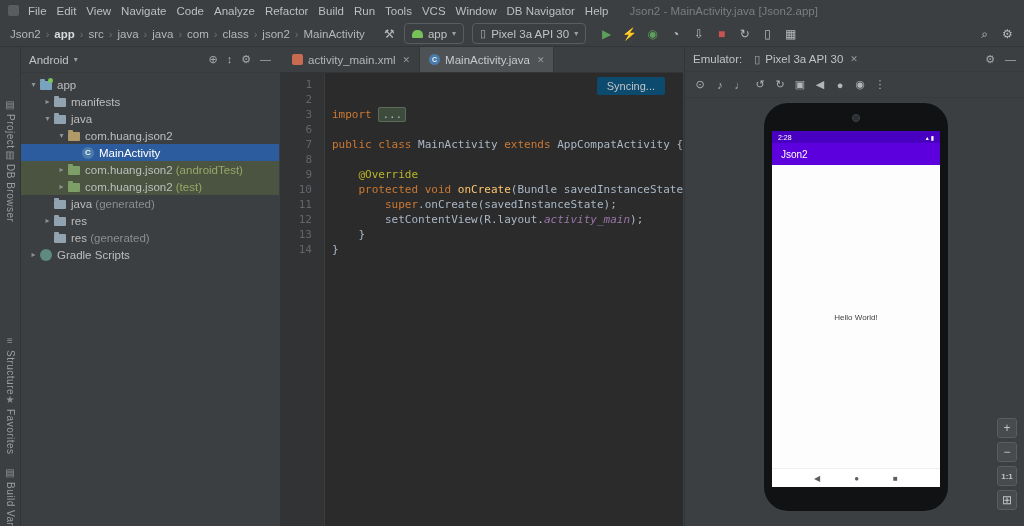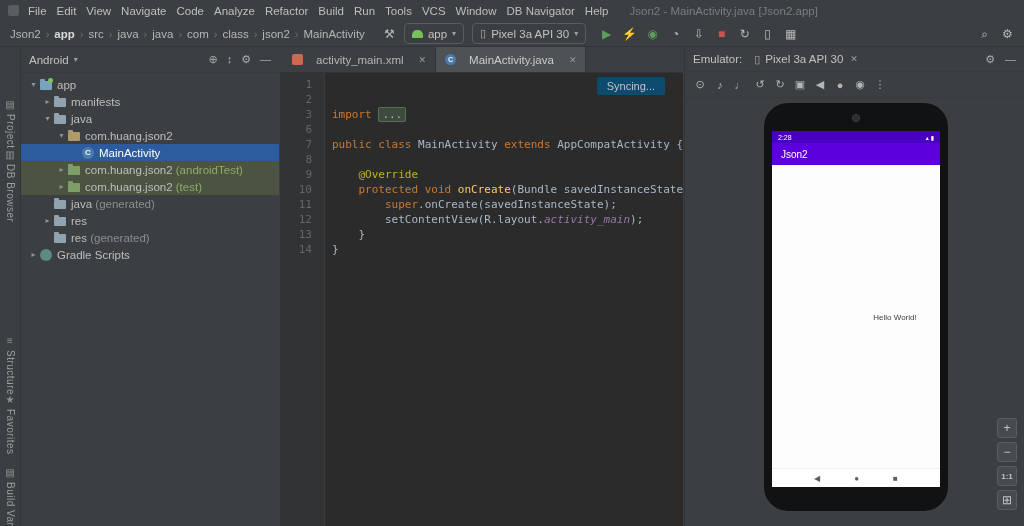--- a/index.html
+++ b/index.html
@@ -47,21 +47,21 @@
   .ticon.package-test{background:#7d9e66;}
   .ticon.folder::before,.ticon.folder-app::before,.ticon.package::before,.ticon.package-test::before{content:'';position:absolute;top:-2px;left:0;width:5px;height:2px;background:inherit;border-radius:1px 1px 0 0;}
   .ticon.folder-app::after{content:'';position:absolute;top:-3px;right:-1px;width:5px;height:5px;border-radius:50%;background:#78c257;}
   .ticon.class{border-radius:50%;background:#4b7bab;color:#ebf2f8;font-size:8px;font-weight:bold;}
   .ticon.gradle{border-radius:50%;background:#5e8a80;}
   .tsuffix.suf-green{color:#95a868;}
   .tsuffix.suf-grey{color:#8b8e90;}
   
   .editor{position:absolute;top:47px;left:280px;width:403px;bottom:0;background:#2b2b2b;}
   .tabbar{display:flex;align-items:stretch;height:25px;background:#3c3f41;border-bottom:1px solid #323537;padding-left:3px;}
-  .tab{display:flex;align-items:center;gap:13px;padding:0 9px;font-size:11.5px;color:#b4b6b8;border-right:1px solid #353839;}
+  .tab{display:flex;align-items:center;gap:5px;padding:0 9px;font-size:11.5px;color:#b4b6b8;border-right:1px solid #353839;}
   .tab.active{background:#4f5254;color:#c8cacc;}
   .tabicon{width:11px;height:11px;flex:none;display:inline-flex;align-items:center;justify-content:center;}
   .tabicon.layout{background:#ca6a50;border-radius:2px;}
   .tabicon.class{border-radius:50%;background:#4b7bab;color:#ebf2f8;font-size:7px;font-weight:bold;}
   .tab-close{font-size:9px;color:#989b9d;margin-left:2px;}
   .gutter-bg{position:absolute;top:26px;left:0;bottom:0;width:44px;background:#313335;border-right:1px solid #3a3c3e;}
   .code{position:absolute;top:26px;left:0;right:0;bottom:0;padding-top:4px;overflow:hidden;}
   .code-line{display:flex;height:15px;line-height:15px;font-family:"DejaVu Sans Mono",monospace;font-size:11px;position:relative;}
   .ln{flex:none;width:44px;padding-right:12px;box-sizing:border-box;text-align:right;color:#62666a;}
   .lt{white-space:pre;padding-left:8px;color:#a9b7c6;}
@@ -79,21 +79,21 @@
   .em-header-icons{margin-left:auto;display:flex;gap:10px;color:#a7aaac;font-size:11px;}
   .em-toolbar{height:25px;display:flex;align-items:center;padding-left:5px;border-bottom:1px solid #37393b;}
   .em-tool{width:20px;height:20px;display:inline-flex;align-items:center;justify-content:center;color:#b3b5b7;font-size:11px;}
   .phone{position:absolute;left:77px;top:54px;width:188px;height:412px;background:#101214;border:2px solid #3c4043;border-radius:26px;box-sizing:border-box;}
   .cam{position:absolute;top:11px;left:50%;transform:translateX(-50%);width:6px;height:6px;border-radius:50%;background:#2a2e33;border:1px solid #3e434a;}
   .screen{position:absolute;left:8px;right:8px;top:28px;bottom:24px;background:#fff;display:flex;flex-direction:column;overflow:hidden;}
   .statusbar{height:12px;display:flex;align-items:center;justify-content:space-between;padding:0 6px;color:#fff;font-size:7px;flex:none;}
   .st-right{display:flex;gap:2px;font-size:6px;}
   .appbar{height:22px;display:flex;align-items:center;padding:0 9px;color:#fff;font-size:10px;flex:none;}
   .content{flex:1;position:relative;background:#fdfdfd;}
-  .hello{position:absolute;top:50%;left:50%;transform:translate(-50%,-50%);font-size:8px;color:#424242;white-space:nowrap;margin-left:39px;}
+  .hello{position:absolute;top:50%;left:50%;transform:translate(-50%,-50%);font-size:8px;color:#424242;white-space:nowrap;}
   .navbar{height:18px;background:#fff;display:flex;align-items:center;justify-content:center;gap:34px;color:#5c5e62;font-size:8px;flex:none;border-top:1px solid #f0f0f0;}
   .zoom{position:absolute;right:7px;bottom:16px;display:flex;flex-direction:column;gap:4px;}
   .zoom-btn{width:20px;height:20px;background:#484b4d;border:1px solid #5a5d5f;border-radius:3px;color:#c3c5c7;display:flex;align-items:center;justify-content:center;font-size:12px;box-sizing:border-box;}
   .zoom-btn.small{font-size:8px;font-weight:bold;}
 </style>
 </head>
 <body>
 
 <div id="app">
 

